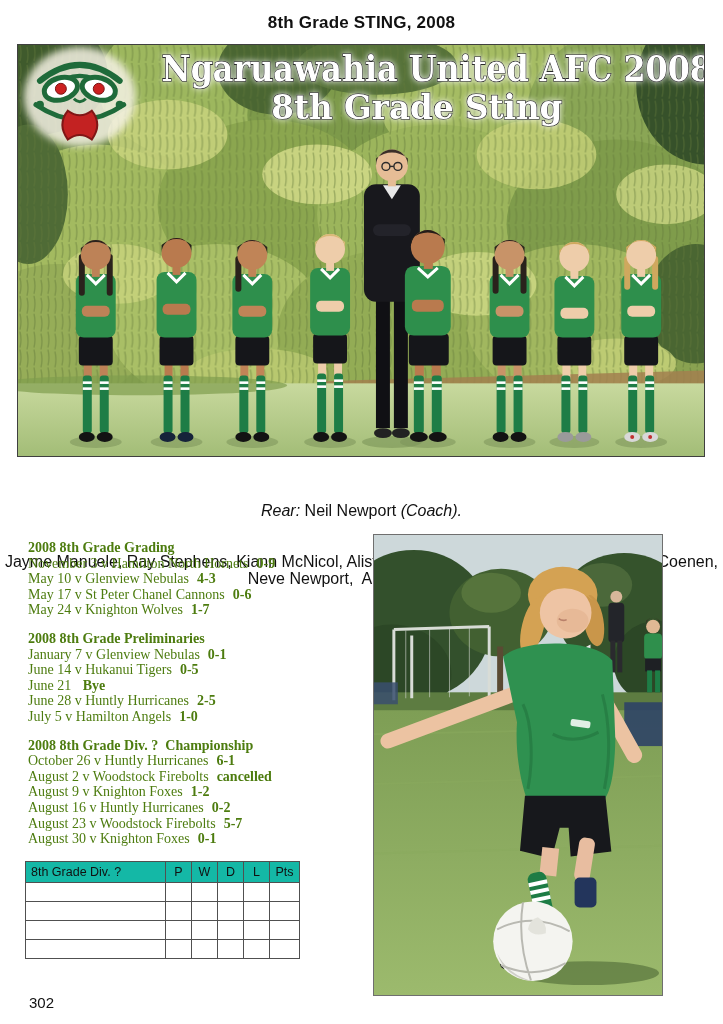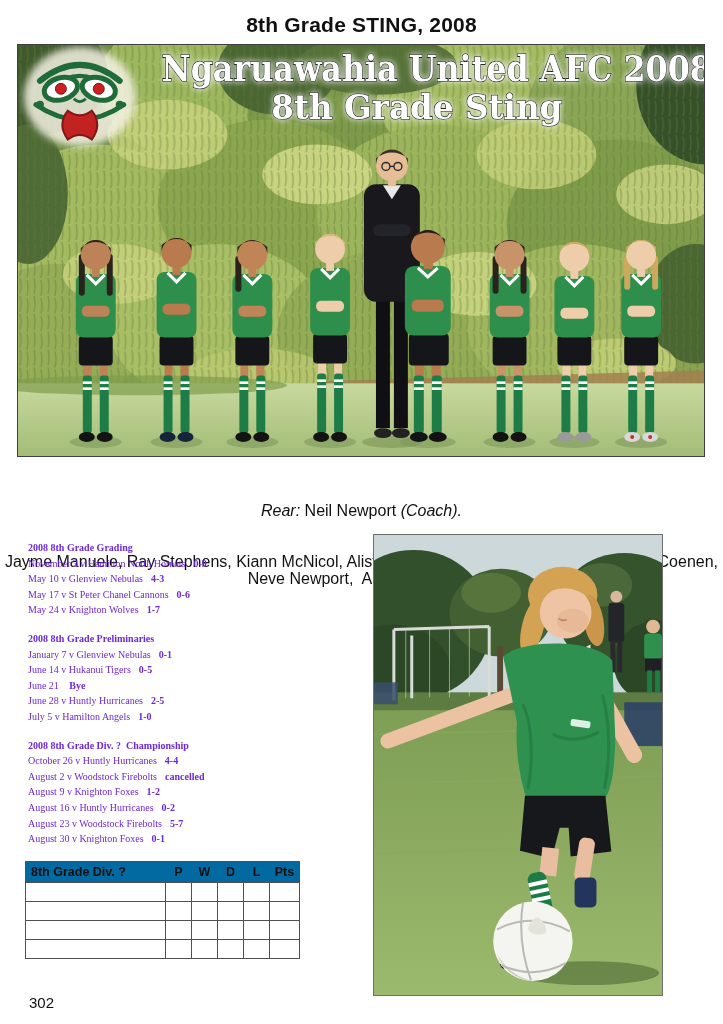--- a/index.html
+++ b/index.html
@@ -3,47 +3,47 @@
 <meta charset="utf-8">
 <style>
   html,body { margin:0; padding:0; background:#e9e9e9; }
   .page {
     position:relative; width:723px; height:1024px; margin:0 auto;
     background:#ffffff; font-family:"Liberation Sans", sans-serif; color:#111;
     overflow:hidden;
   }
   .header-title {
     position:absolute; top:13px; left:0; width:100%; text-align:center;
-    font-size:21px; font-weight:bold; letter-spacing:0.2px;
+    font-size:17px; font-weight:bold; letter-spacing:0.2px;
   }
   .team-photo {
     position:absolute; left:17px; top:44px; width:688px; height:413px;
     border:1px solid #3f3f3f; box-sizing:border-box; overflow:hidden;
   }
   .team-photo svg, .action-photo svg { display:block; width:100%; height:100%; }
   .caption {
     position:absolute; left:0; top:468px; width:723px; text-align:center;
     font-size:16px; line-height:17px; white-space:pre-wrap;
   }
   .caption i { font-style:italic; }
   .results {
     position:absolute; left:28px; top:540px; width:348px;
-    font-family:"Liberation Serif", serif; font-size:10px; line-height:15.6px;
-    color:#6d28d9;
+    font-family:"Liberation Serif", serif; font-size:14px; line-height:15.6px;
+    color:#4d7c0f;
   }
   .sec { margin-bottom:13px; }
   .sec-title { font-weight:bold; white-space:pre-wrap; }
   .match { white-space:pre-wrap; }
   .match b { margin-left:8px; }
   table.league-table {
     position:absolute; left:25px; top:861px; border-collapse:collapse;
     font-size:12.5px; color:#111; table-layout:fixed;
   }
   .league-table th, .league-table td { border:1px solid #505050; padding:0; height:18px; }
-  .league-table thead th { background:#0369a1; font-weight:bold; height:20px; }
+  .league-table thead th { background:#14b8a6; font-weight:normal; height:20px; }
   .league-table th.name-col { width:134px; text-align:left; padding-left:5px; }
   .league-table .stat-col { width:25px; text-align:center; }
   .league-table .pts-col { width:29px;margin-left:32px; }
   .action-photo {
     position:absolute; left:373px; top:534px; width:290px; height:462px;
     border:1px solid #6f6f6f; box-sizing:border-box; overflow:hidden;
   }
   .page-number { position:absolute; left:29px; top:994px; font-size:15px; }
 </style>
 </head>
@@ -340,21 +340,21 @@
     <div class="sec">
       <div class="sec-title">2008 8th Grade Preliminaries</div>
       <div class="match"><span>January 7 v Glenview Nebulas</span><b>0-1</b></div>
       <div class="match"><span>June 14 v Hukanui Tigers</span><b>0-5</b></div>
       <div class="match"><span>June 21 </span><b>Bye</b></div>
       <div class="match"><span>June 28 v Huntly Hurricanes</span><b>2-5</b></div>
       <div class="match"><span>July 5 v Hamilton Angels</span><b>1-0</b></div>
     </div>
     <div class="sec">
       <div class="sec-title">2008 8th Grade Div. ?  Championship</div>
-      <div class="match"><span>October 26 v Huntly Hurricanes</span><b>4-4</b></div>
+      <div class="match"><span>October 26 v Huntly Hurricanes</span><b>6-1</b></div>
       <div class="match"><span>August 2 v Woodstock Firebolts</span><b>cancelled</b></div>
       <div class="match"><span>August 9 v Knighton Foxes</span><b>1-2</b></div>
       <div class="match"><span>August 16 v Huntly Hurricanes</span><b>0-2</b></div>
       <div class="match"><span>August 23 v Woodstock Firebolts</span><b>5-7</b></div>
       <div class="match"><span>August 30 v Knighton Foxes</span><b>0-1</b></div>
     </div>
   </div>
 
   <table class="league-table">
     <thead>

